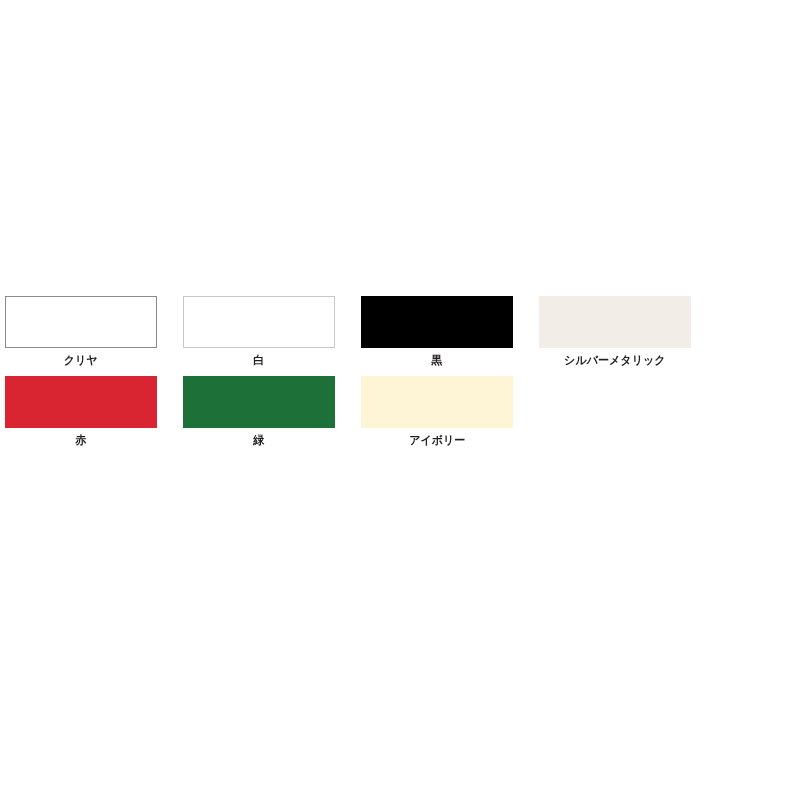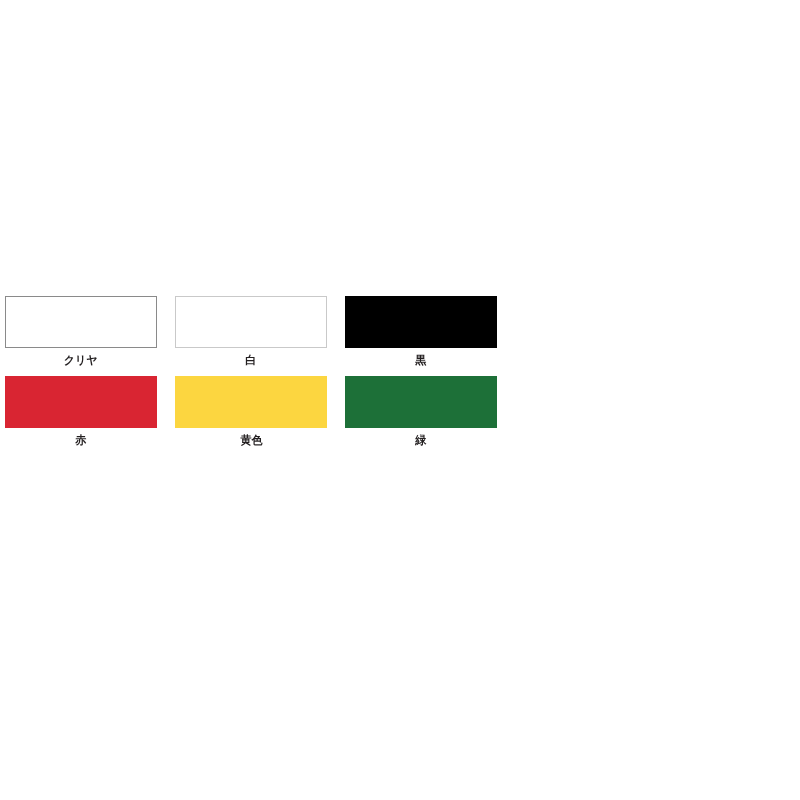--- a/index.html
+++ b/index.html
@@ -30,21 +30,21 @@
     margin-bottom: 0;
   }
 
   .swatch-row.row-2 {
     margin-top: 9px;
   }
 
   .swatch-cell {
     width: 152px;
     margin-left: 5px;
-    margin-right: 13px;
+    margin-right: 21px;
     display: flex;
     flex-direction: column;
     align-items: center;
   }
 
   .swatch-chip {
     width: 152px;
     height: 52px;
     box-sizing: border-box;
     display: block;
@@ -86,37 +86,41 @@
       <div class="swatch-chip bordered-light" style="background-color: rgb(255, 255, 255);"></div>
       <div class="swatch-label">白</div>
     </div>
 
     <div class="swatch-cell">
       <div class="swatch-chip" style="background-color: rgb(0, 0, 0);"></div>
       <div class="swatch-label">黒</div>
     </div>
 
 
+    <div class="swatch-cell">
+      <div class="swatch-chip" style="background-color: rgb(242, 237, 231);"></div>
+      <div class="swatch-label">シルバーメタリック</div>
+    </div>
 
   </div>
 
   <div class="swatch-row row-2">
 
     <div class="swatch-cell">
       <div class="swatch-chip" style="background-color: rgb(217, 37, 50);"></div>
       <div class="swatch-label">赤</div>
     </div>
 
-    <div class="swatch-cell">
-      <div class="swatch-chip" style="background-color: rgb(252, 214, 64);"></div>
-      <div class="swatch-label">黄色</div>
-    </div>
 
     <div class="swatch-cell">
       <div class="swatch-chip" style="background-color: rgb(29, 112, 56);"></div>
       <div class="swatch-label">緑</div>
     </div>
 
 
+    <div class="swatch-cell">
+      <div class="swatch-chip" style="background-color: rgb(253, 245, 213);"></div>
+      <div class="swatch-label">アイボリー</div>
+    </div>
 
   </div>
 
 </div>
 
 </body></html>

